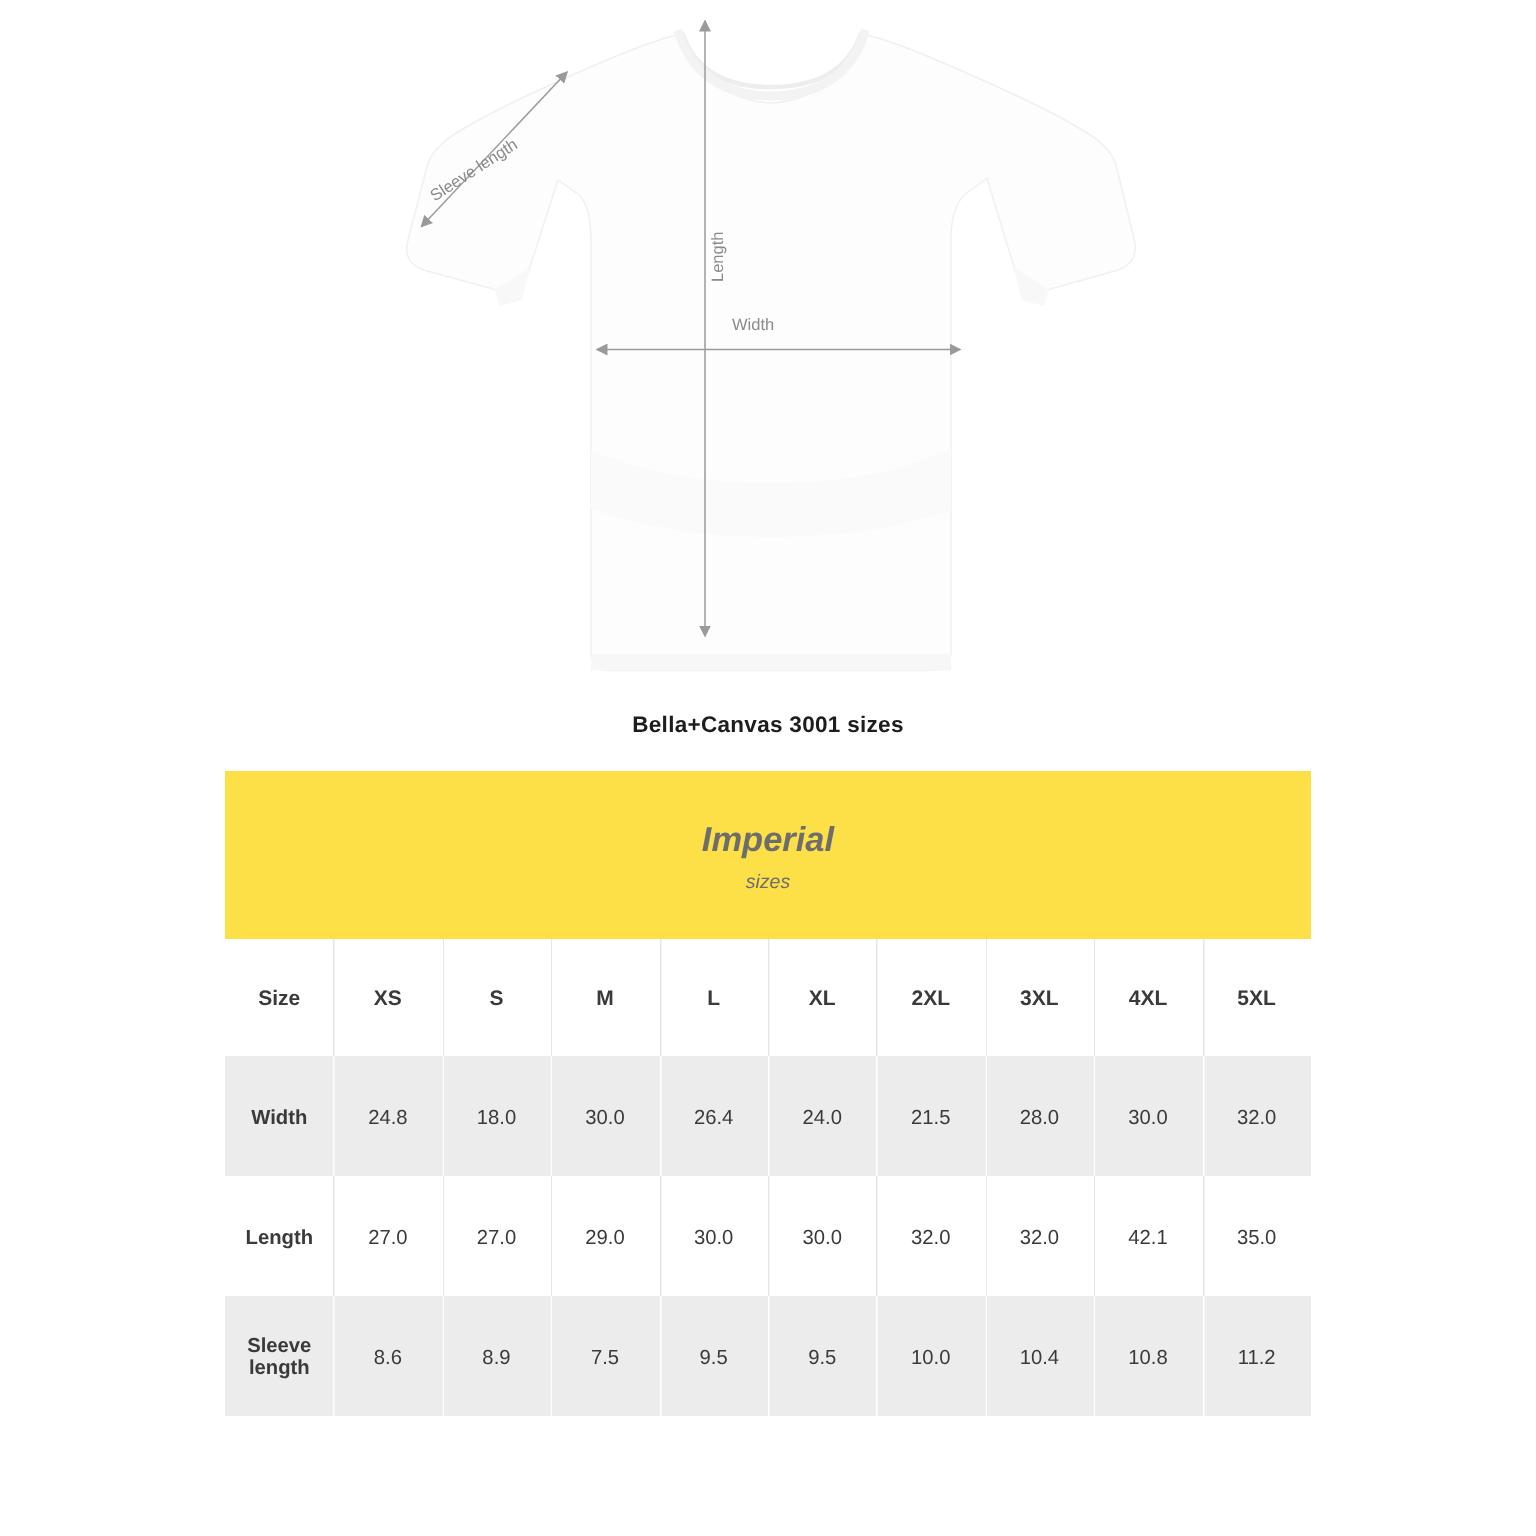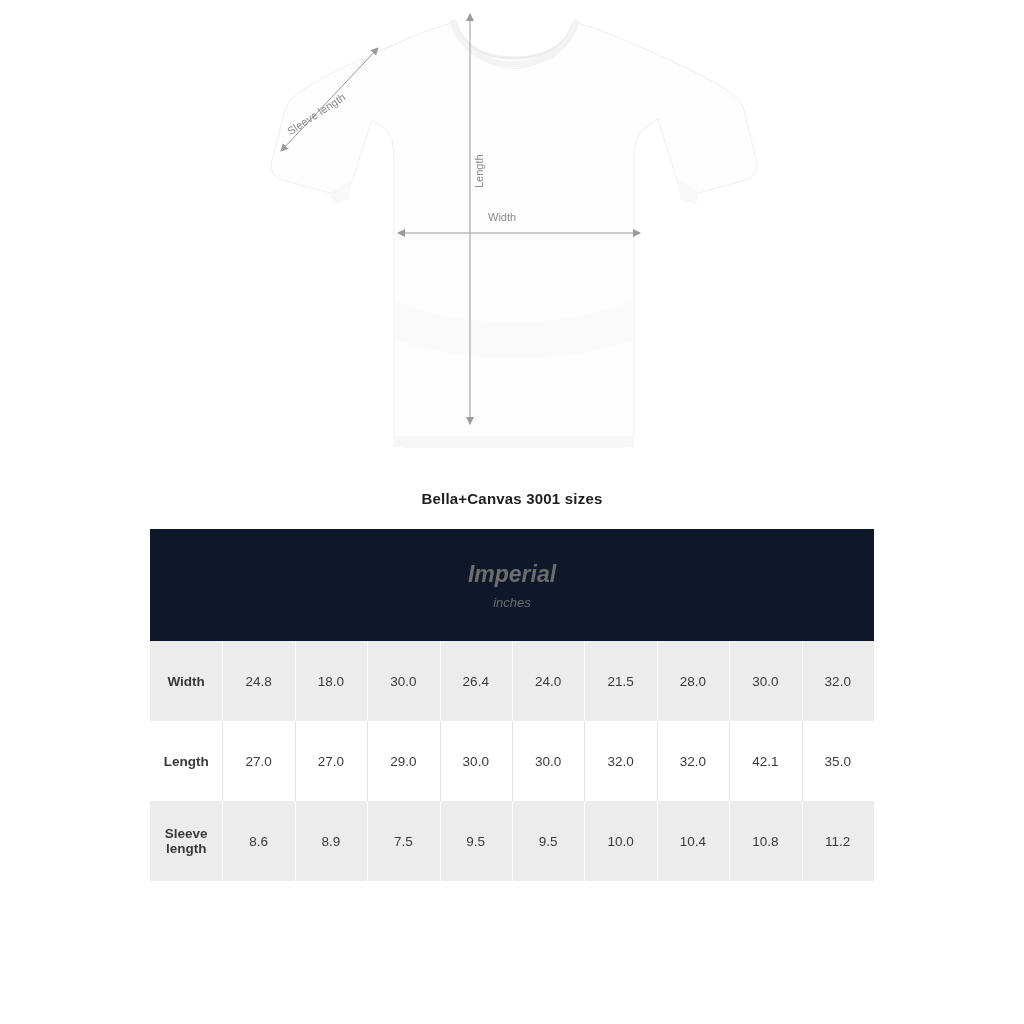--- a/index.html
+++ b/index.html
@@ -42,41 +42,41 @@
     transform: rotate(-33deg);
     transform-origin: left top;
   }
 
   
   .chart-title {
     text-align: center;
     font-size: 15px;
     font-weight: bold;
     color: #1d1d1d;
-    margin-top: 20px;
+    margin-top: 5px;
     letter-spacing: 0.2px;
   }
 
   
   .table-wrap {
     width: 724px;
     margin: 22px auto 0 auto;
   }
   table.size-table {
     border-collapse: collapse;
     width: 100%;
     table-layout: fixed;
   }
   table.size-table td, table.size-table th {
     border: none;
     text-align: center;
     font-family: "Liberation Sans", sans-serif;
   }
   .unit-head {
-    background: #0f172a;
+    background: #fde047;
     height: 110px;
     vertical-align: middle;
   }
   .unit-name {
     font-size: 23px;
     font-style: italic;
     font-weight: bold;
     color: #6d6d6d;
     line-height: 1.25;
   }
@@ -198,24 +198,36 @@
 </div>
 
 <div class="chart-title">Bella+Canvas 3001 sizes</div>
 
 <div class="table-wrap">
   <table class="size-table">
     <tbody>
       <tr>
         <td class="unit-head" colspan="10">
           <div class="unit-name">Imperial</div>
-          <div class="unit-sub">inches</div>
+          <div class="unit-sub">sizes</div>
         </td>
       </tr>
 
+      <tr class="row-header">
+        <td class="rowlabel">Size</td>
+        <td class="col-sep">XS</td>
+        <td class="col-sep">S</td>
+        <td class="col-sep">M</td>
+        <td class="col-sep">L</td>
+        <td class="col-sep">XL</td>
+        <td class="col-sep">2XL</td>
+        <td class="col-sep">3XL</td>
+        <td class="col-sep">4XL</td>
+        <td class="col-sep">5XL</td>
+      </tr>
 
       <tr class="row-shade">
         <td class="rowlabel">Width</td>
         <td class="col-sep">24.8</td>
         <td class="col-sep">18.0</td>
         <td class="col-sep">30.0</td>
         <td class="col-sep">26.4</td>
         <td class="col-sep">24.0</td>
         <td class="col-sep">21.5</td>
         <td class="col-sep">28.0</td>

